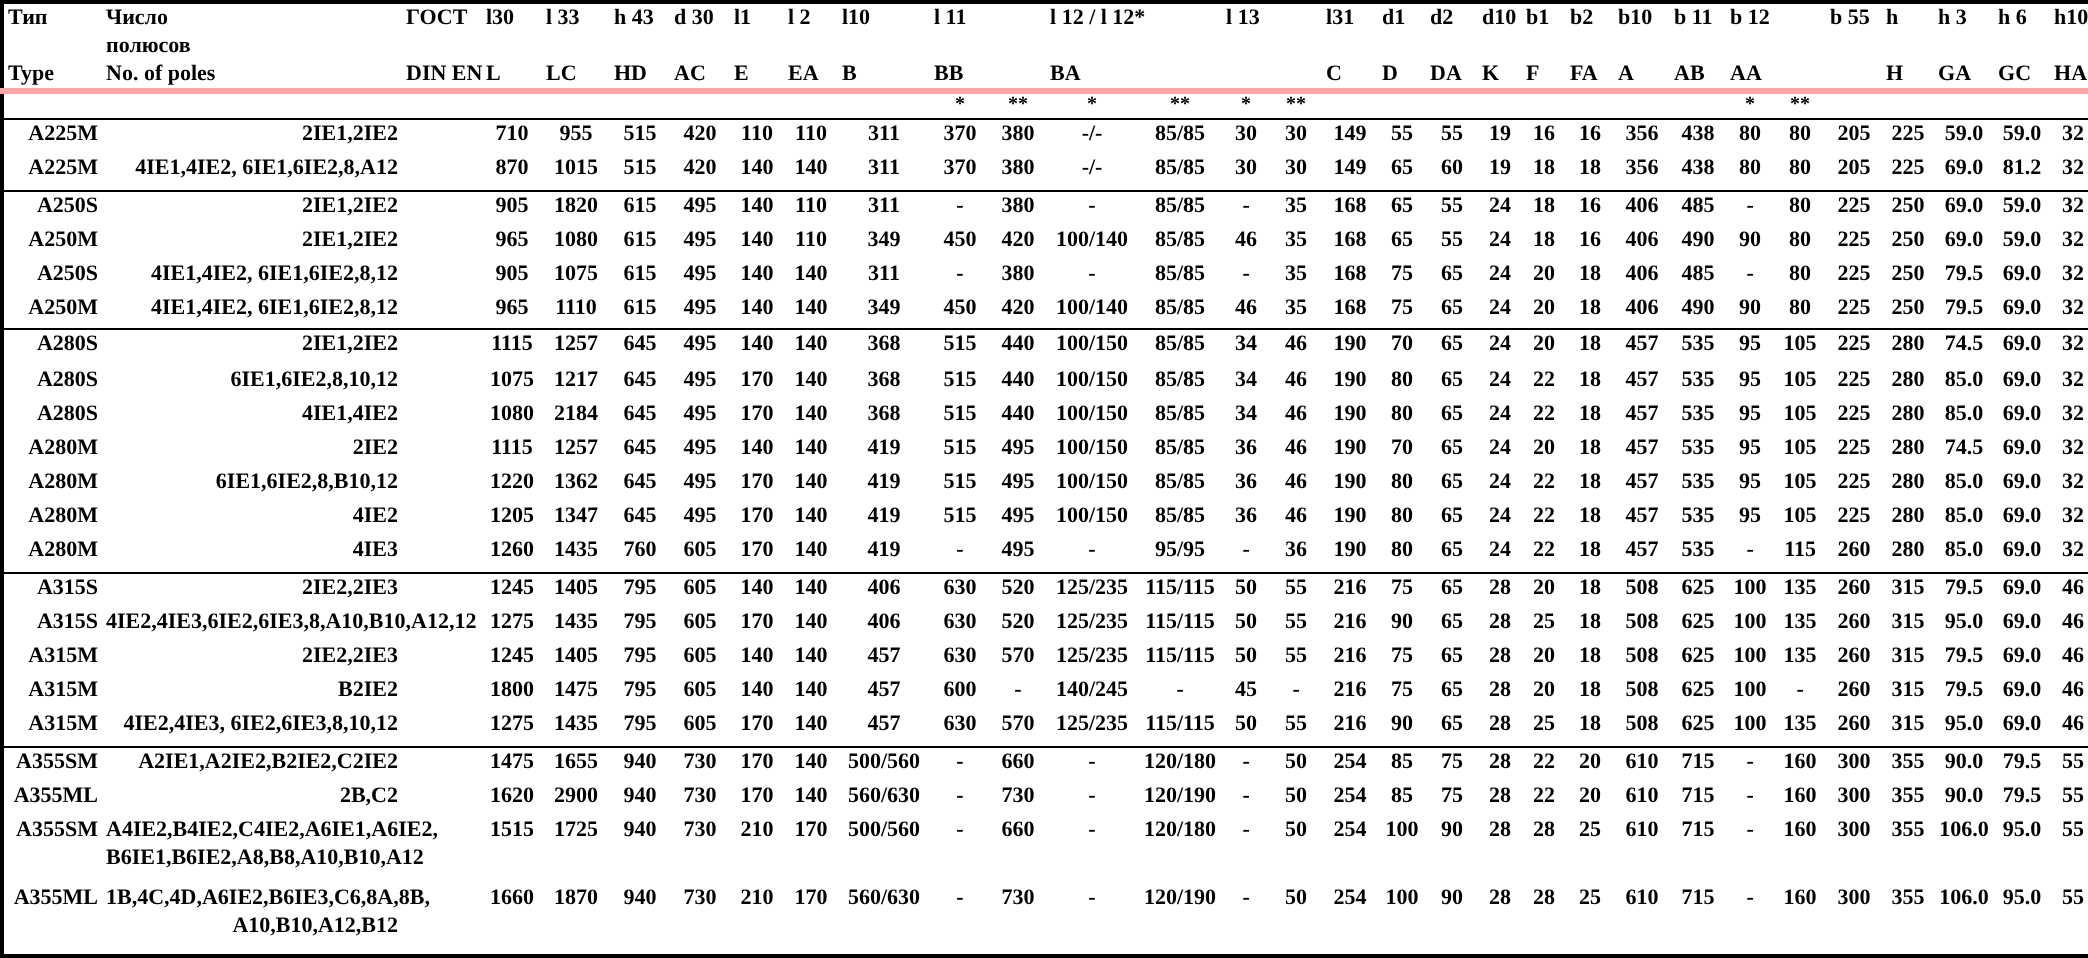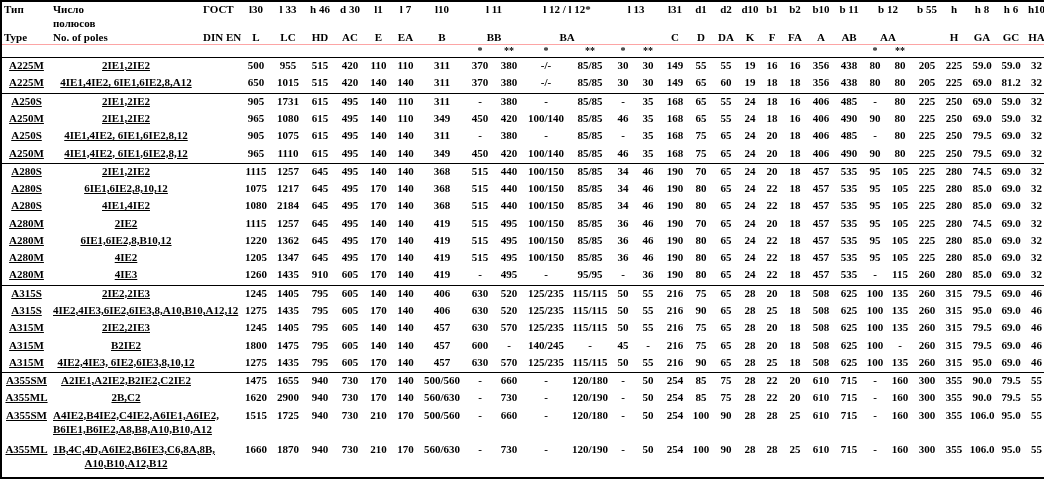--- a/index.html
+++ b/index.html
@@ -11,27 +11,27 @@
   table.dims{
     width:1044px;height:479px;
     border-collapse:collapse;table-layout:fixed;
     border:2px solid #000;
     font-size:11px;
   }
   th,td{
     padding:0 2px;line-height:14px;font-weight:bold;
     overflow:visible;white-space:nowrap;
   }
-  thead th{text-align:center;vertical-align:top;font-weight:bold;}
-  thead tr.din-row th{border-bottom:1px solid #fca5a5;vertical-align:bottom;}
+  thead th{text-align:left;vertical-align:top;font-weight:bold;}
+  thead tr.din-row th{border-bottom:3px solid #fca5a5;vertical-align:bottom;}
   thead tr.star-row td{border-bottom:1px solid #000;font-size:10px;line-height:12px;text-align:center;}
   .lt{text-align:left;}
   .pre{white-space:pre-line;}
   tbody td{text-align:center;vertical-align:top;}
-  tbody td.lt{text-align:center;text-decoration:underline;}
+  tbody td.lt{text-align:right;}
   tbody tr.grp td{border-top:1px solid #000;}
 </style>
 </head>
 <body>
 
 <div class="page">
   <table class="dims">
     <colgroup>
         <col style="width: 50px;">
         <col style="width: 150px;">
@@ -66,40 +66,40 @@
         <col style="width: 24px;">
       </colgroup>
     <thead>
         <tr class="gost-row">
           <th class="lt">Тип</th>
           <th class="lt pre">Число
 полюсов</th>
           <th class="lt">ГОСТ</th>
           <th colspan="1">l30</th>
           <th colspan="1">l 33</th>
-          <th colspan="1">h 46</th>
+          <th colspan="1">h 43</th>
           <th colspan="1">d 30</th>
           <th colspan="1">l1</th>
-          <th colspan="1">l 7</th>
+          <th colspan="1">l 2</th>
           <th colspan="1">l10</th>
           <th colspan="2">l 11</th>
           <th colspan="2">l 12 / l 12*</th>
           <th colspan="2">l 13</th>
           <th colspan="1">l31</th>
           <th colspan="1">d1</th>
           <th colspan="1">d2</th>
           <th colspan="1">d10</th>
           <th colspan="1">b1</th>
           <th colspan="1">b2</th>
           <th colspan="1">b10</th>
           <th colspan="1">b 11</th>
           <th colspan="2">b 12</th>
           <th colspan="1">b 55</th>
           <th colspan="1">h</th>
-          <th colspan="1">h 8</th>
+          <th colspan="1">h 3</th>
           <th colspan="1">h 6</th>
           <th colspan="1">h10</th>
         </tr>
         <tr class="din-row">
           <th class="lt">Type</th>
           <th class="lt">No. of poles</th>
           <th class="lt">DIN EN</th>
           <th colspan="1">L</th>
           <th colspan="1">LC</th>
           <th colspan="1">HD</th>
@@ -157,21 +157,21 @@
           <td></td>
           <td></td>
           <td></td>
         </tr>
       </thead>
     <tbody>
         <tr>
           <td class="lt">A225M</td>
           <td class="lt pre">2IE1,2IE2</td>
           <td></td>
-          <td>500</td>
+          <td>710</td>
           <td>955</td>
           <td>515</td>
           <td>420</td>
           <td>110</td>
           <td>110</td>
           <td>311</td>
           <td>370</td>
           <td>380</td>
           <td>-/-</td>
           <td>85/85</td>
@@ -190,21 +190,21 @@
           <td>205</td>
           <td>225</td>
           <td>59.0</td>
           <td>59.0</td>
           <td>32</td>
         </tr>
         <tr>
           <td class="lt">A225M</td>
           <td class="lt pre">4IE1,4IE2, 6IE1,6IE2,8,A12</td>
           <td></td>
-          <td>650</td>
+          <td>870</td>
           <td>1015</td>
           <td>515</td>
           <td>420</td>
           <td>140</td>
           <td>140</td>
           <td>311</td>
           <td>370</td>
           <td>380</td>
           <td>-/-</td>
           <td>85/85</td>
@@ -224,21 +224,21 @@
           <td>225</td>
           <td>69.0</td>
           <td>81.2</td>
           <td>32</td>
         </tr>
         <tr class="grp">
           <td class="lt">A250S</td>
           <td class="lt pre">2IE1,2IE2</td>
           <td></td>
           <td>905</td>
-          <td>1731</td>
+          <td>1820</td>
           <td>615</td>
           <td>495</td>
           <td>140</td>
           <td>110</td>
           <td>311</td>
           <td>-</td>
           <td>380</td>
           <td>-</td>
           <td>85/85</td>
           <td>-</td>
@@ -555,21 +555,21 @@
           <td>85.0</td>
           <td>69.0</td>
           <td>32</td>
         </tr>
         <tr>
           <td class="lt">A280M</td>
           <td class="lt pre">4IE3</td>
           <td></td>
           <td>1260</td>
           <td>1435</td>
-          <td>910</td>
+          <td>760</td>
           <td>605</td>
           <td>170</td>
           <td>140</td>
           <td>419</td>
           <td>-</td>
           <td>495</td>
           <td>-</td>
           <td>95/95</td>
           <td>-</td>
           <td>36</td>

